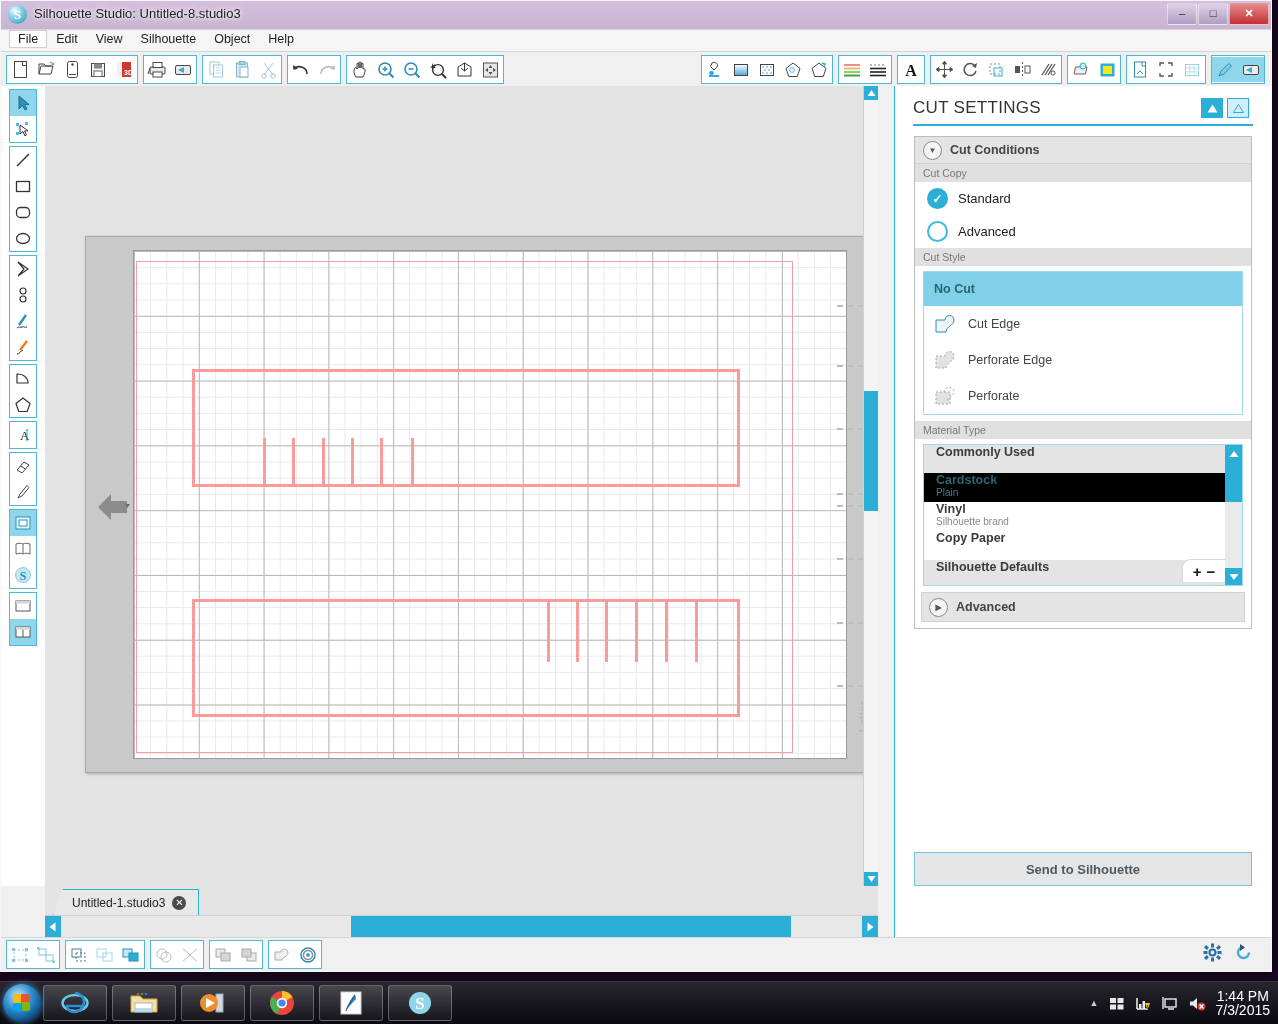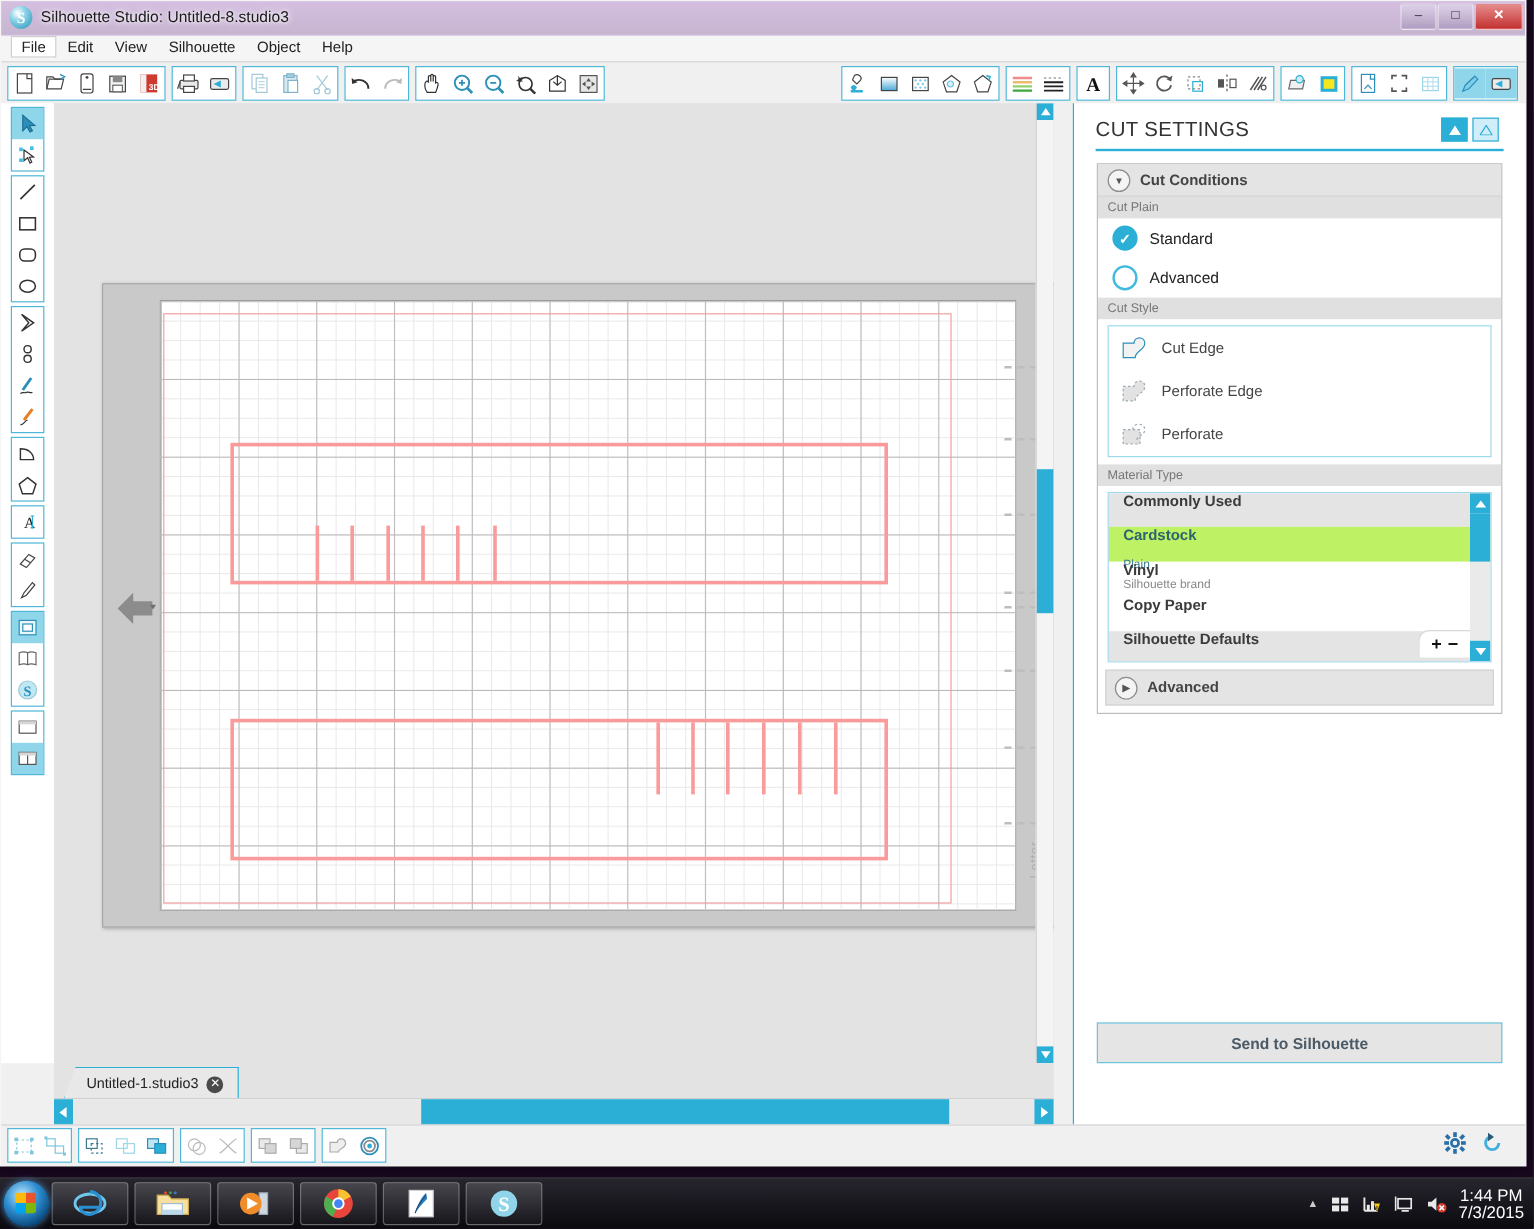--- a/index.html
+++ b/index.html
@@ -201,21 +201,21 @@
   .radio.on{background:#2bafd6;border-color:#2bafd6;color:#fff;font-size:12px;font-weight:bold;}
   .stylebox{margin:5px 8px 6px 8px;border:1px solid #9ed9ea;}
   .style-row{height:36px;display:flex;align-items:center;padding-left:10px;font-size:12.5px;color:#444;}
   .style-row.sel{background:#7ed1e8;color:#2d6470;font-weight:bold;height:34px;}
   .style-row .sicon{margin-right:9px;}
   .matbox{margin:5px 8px 6px 8px;border:1px solid #9ed9ea;position:relative;height:140px;overflow:hidden;background:#fff;}
   .mat-row{height:29px;display:flex;flex-direction:column;justify-content:flex-start;padding-left:12px;}
   .mat-row .m1{font-size:12.5px;color:#3b3b3b;font-weight:bold;line-height:14px;}
   .mat-row .m2{font-size:10px;color:#888;line-height:11px;}
   .mat-row.group{background:#e4e4e4;height:28px;}
-  .mat-row.sel{background:#bef264;gap:12px;}
+  .mat-row.sel{background:#000000;}
   .mat-row.sel .m1{color:#2d6470;} .mat-row.sel .m2{color:#3f7c8a;}
   .matscroll{position:absolute;right:0;top:0;width:17px;height:100%;background:#eaeaea;}
   .matscroll .a{width:17px;height:17px;background:#2bafd6;display:flex;align-items:center;justify-content:center;}
   .matscroll .t{position:absolute;left:0;top:17px;width:17px;height:40px;background:#2bafd6;}
   .plusminus{
     position:absolute;right:17px;bottom:3px;width:42px;height:22px;background:#fff;
     border-top-left-radius:9px;border:1px solid #d8d8d8;border-right:none;border-bottom:none;
     display:flex;align-items:center;justify-content:center;gap:5px;font-size:15px;color:#111;font-weight:bold;
   }
   .adv-row{
@@ -826,32 +826,35 @@
         </svg>
     </div>
     <div class="rpanel-underline"></div>
 
     <div class="card">
       <div class="card-hdr">
         <span class="circ">▼</span>
         <span>Cut Conditions</span>
       </div>
 
-      <div class="subhdr">Cut Plain</div>
+      <div class="subhdr">Cut Copy</div>
       <div class="radio-row">
         <span class="radio on">✓</span>
         <span>Standard</span>
       </div>
       <div class="radio-row">
         <span class="radio"></span>
         <span>Advanced</span>
       </div>
 
       <div class="subhdr">Cut Style</div>
       <div class="stylebox">
+        <div class="style-row sel">
+          <span>No Cut</span>
+        </div>
         <div class="style-row">
           <span class="sicon"><svg width="25" height="22">
                 <path d="M2 20 L2 8 L11 8 C11 2 20 2 20 8 C20 14 12 14 12 20 Z" fill="#f2f2f2" stroke="#2b8fba"></path>
               </svg></span>
           <span>Cut Edge</span>
         </div>
         <div class="style-row">
           <span class="sicon"><svg width="25" height="22">
                 <path d="M2 20 L2 8 L11 8 C11 2 20 2 20 8 C20 14 12 14 12 20 Z" fill="#e2e2e2" stroke="#9aa8b0" stroke-dasharray="2 2"></path>
               </svg></span>

